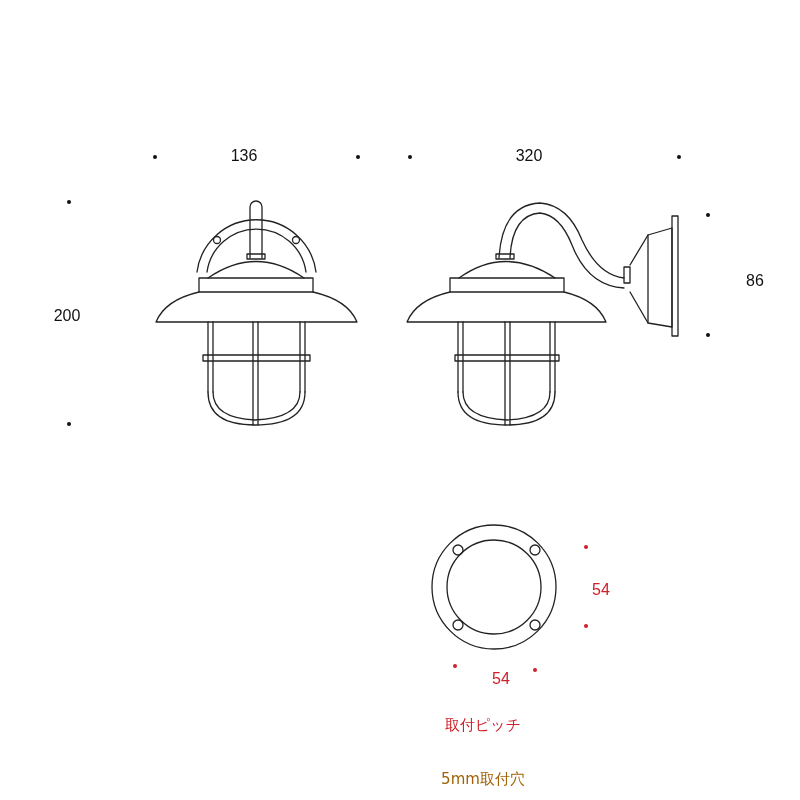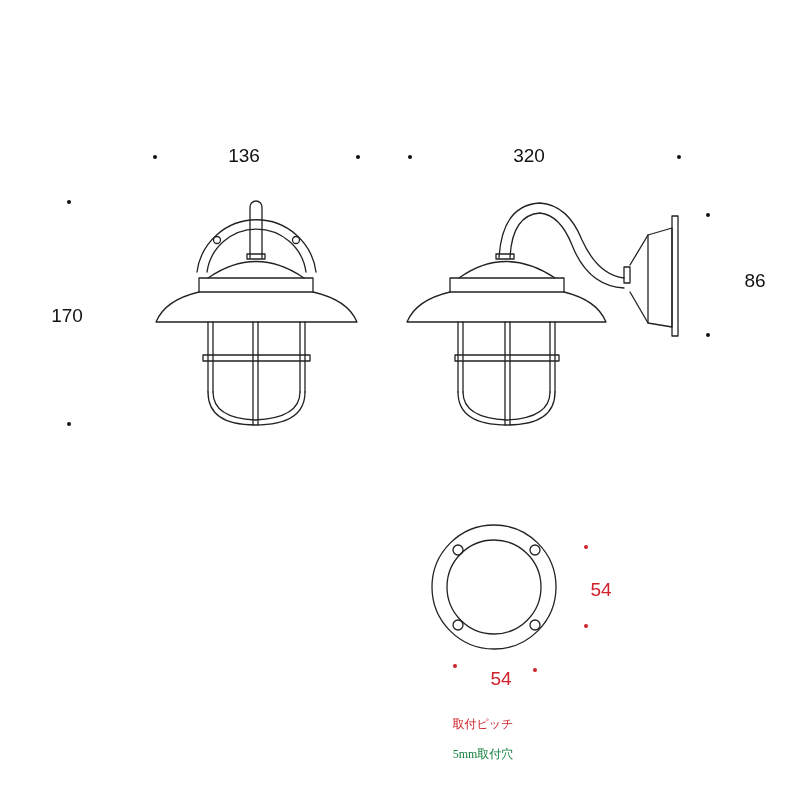--- a/index.html
+++ b/index.html
@@ -1,42 +1,42 @@
 <!DOCTYPE html>
 <html><head>
 <meta charset="utf-8">
 <style>
   html, body { margin: 0; padding: 0; background: #ffffff; }
   body { width: 800px; height: 800px; position: relative; overflow: hidden;
          font-family: "Liberation Sans", "DejaVu Sans", sans-serif; }
-  .lbl { position: absolute; font-size: 19px; color: #111; transform: translate(-50%, -50%); white-space: nowrap; }
+  .lbl { position: absolute; font-size: 16px; color: #111; transform: translate(-50%, -50%); white-space: nowrap; }
   .red { color: #d0202a; text-align: right; }
   .dot { position: absolute; width: 4px; height: 4px; border-radius: 50%; background: #111; transform: translate(-50%, -50%); }
   .dot.red { background: #d0202a; }
   svg { position: absolute; left: 0; top: 0; }
-  .caption { position: absolute; transform: translateX(-50%); font-family: "DejaVu Sans", sans-serif; font-size: 12px; white-space: nowrap; }
+  .caption { position: absolute; transform: translateX(-50%); font-family: "DejaVu Sans", sans-serif; font-size: 15px; white-space: nowrap; }
 </style>
 </head>
 <body>
 
 <div class="dot" style="left:155px;top:157px;"></div>
 <div class="dot" style="left:358px;top:157px;"></div>
 <div class="dot" style="left:410px;top:157px;"></div>
 <div class="dot" style="left:679px;top:157px;"></div>
 <div class="dot" style="left:69px;top:202px;"></div>
 <div class="dot" style="left:69px;top:424px;"></div>
 <div class="dot" style="left:708px;top:215px;"></div>
 <div class="dot" style="left:708px;top:335px;"></div>
 <div class="dot red" style="left:586px;top:547px;"></div>
 <div class="dot red" style="left:586px;top:626px;"></div>
 <div class="dot red" style="left:455px;top:666px;"></div>
 <div class="dot red" style="left:535px;top:670px;"></div>
 
 <div class="lbl" style="left:244px;top:156px;">136</div>
-<div class="lbl" style="left:67px;top:316px;">170</div>
+<div class="lbl" style="left:67px;top:316px;">200</div>
 <div class="lbl" style="left:529px;top:156px;">320</div>
 <div class="lbl" style="left:711px;top:281px;margin-left:44px;">86</div>
 <div class="lbl red" style="left:601px;top:590px;">54</div>
 <div class="lbl red" style="left:501px;top:679px;">54</div>
 
 <svg width="800" height="800" viewBox="0 0 800 800" fill="none" stroke="#222" stroke-width="1.3" stroke-linejoin="round" stroke-linecap="round">
 
   <g>
 
     <path d="M 197 272 A 60 60 0 0 1 316 272"></path>
@@ -98,13 +98,13 @@
     <circle cx="494" cy="587" r="62"></circle>
     <circle cx="494" cy="587" r="47"></circle>
     <circle cx="458" cy="550" r="5"></circle>
     <circle cx="535" cy="550" r="5"></circle>
     <circle cx="458" cy="625" r="5"></circle>
     <circle cx="535" cy="625" r="5"></circle>
   </g>
 </svg>
 
 <div class="caption red" style="left:483px;top:716px;">取付ピッチ</div>
-<div class="caption" style="left:483px;top:746px;color:#15803d;font-family:Liberation Serif, serif;">5mm取付穴</div>
+<div class="caption" style="left:483px;top:770px;color:#a16207;">5mm取付穴</div>
 
 </body></html>

